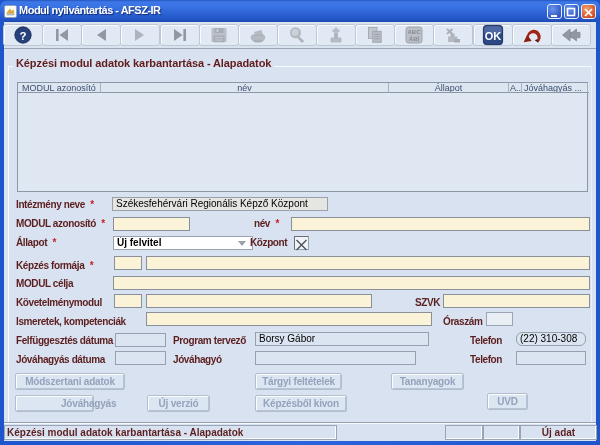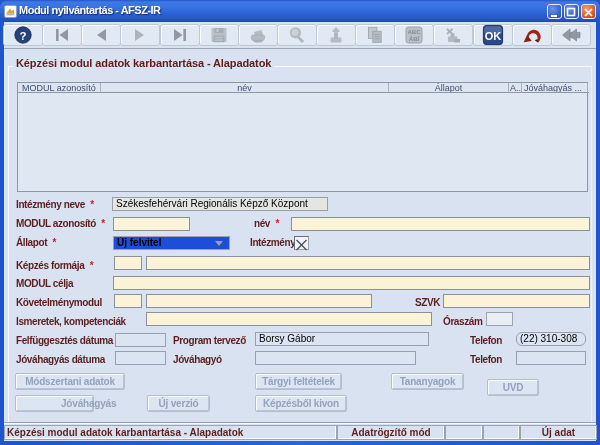--- a/index.html
+++ b/index.html
@@ -199,26 +199,26 @@
 
     <div class="lbl" style="left:12px; top:177px;">Intézmény neve <span class="st">*</span></div>
     <div class="inp ro" style="left:108px; top:175px; width:216px;">Székesfehérvári Regionális Képző Központ</div>
 
     <div class="lbl" style="left:12px; top:196px;">MODUL azonosító <span class="st">*</span></div>
     <div class="inp" style="left:109px; top:195px; width:77px;"></div>
     <div class="lbl" style="left:250px; top:196px;">név <span class="st">*</span></div>
     <div class="inp" style="left:287px; top:195px; width:299px;"></div>
 
     <div class="lbl" style="left:12px; top:215px;">Állapot <span class="st">*</span></div>
-    <div class="inp" style="left:109px; top:214px; width:117px; background:#1d4ed8; border-color:#9aa2ae; font-weight:bold;">Új felvitel
+    <div class="inp" style="left:109px; top:214px; width:140px; background:#ffffff; border-color:#9aa2ae; font-weight:bold;">Új felvitel
       <svg style="position:absolute; right:6px; top:4px;" width="8" height="5" viewBox="0 0 8 5">
           <path d="M0 0 L8 0 L4 5 Z" fill="#9ba1a9"></path>
         </svg>
     </div>
-    <div class="lbl" style="left:246px; top:215px;">Intézmény</div>
+    <div class="lbl" style="left:246px; top:215px;">Központ</div>
     <div style="position:absolute; left:290px; top:214px; width:15px; height:14px; background:#f0f3f7; border-color:#69707b #9aa2ad #9aa2ad #69707b; border-style:solid; border-width:1px;">
       <svg width="13" height="12" viewBox="0 0 13 12">
           <path d="M1.5 1 L11.5 11 M11.5 1 L1.5 11" stroke="#4d535b" stroke-width="1.4"></path>
         </svg>
     </div>
 
     <div class="lbl" style="left:12px; top:238px;">Képzés formája <span class="st">*</span></div>
     <div class="inp" style="left:110px; top:234px; width:28px;"></div>
     <div class="inp" style="left:142px; top:234px; width:444px;"></div>
 
@@ -249,25 +249,24 @@
     <div class="inp lb" style="left:251px; top:329px; width:161px;"></div>
     <div class="lbl" style="left:466px; top:332px;">Telefon</div>
     <div class="inp lb" style="left:512px; top:329px; width:70px;"></div>
 
     <div class="bb" style="left:11px; top:351px; width:110px;">Módszertani adatok</div>
     <div class="bb" style="left:251px; top:351px; width:87px;">Tárgyi feltételek</div>
     <div class="bb" style="left:387px; top:351px; width:73px;">Tananyagok</div>
     <div class="bb" style="left:11px; top:373px; width:79px;padding-left:45px;">Jóváhagyás</div>
     <div class="bb" style="left:143px; top:373px; width:63px;">Új verzió</div>
     <div class="bb" style="left:251px; top:373px; width:92px;">Képzésből kivon</div>
-    <div class="bb" style="left:483px; top:357px; width:52px;">UVD</div>
+    <div class="bb" style="left:483px; top:371px; width:41px;">UVD</div>
 
     <div id="sbgroove1"></div>
       <div id="sbgroove2"></div>
     <div id="statusbar">
       <div class="sc" style="left:0px; width:333px; padding-left:2px;">Képzési modul adatok karbantartása - Alapadatok</div>
-      <div class="sc" style="left:333px; width:108px; text-align:center;">Adatrögzítő mód</div>
       <div class="sc" style="left:441px; width:38px;"></div>
       <div class="sc" style="left:479px; width:37px;"></div>
       <div class="sc" style="left:516px; width:77px; text-align:center;">Új adat</div>
     </div>
   </div>
 </div>
 
 </body></html>

